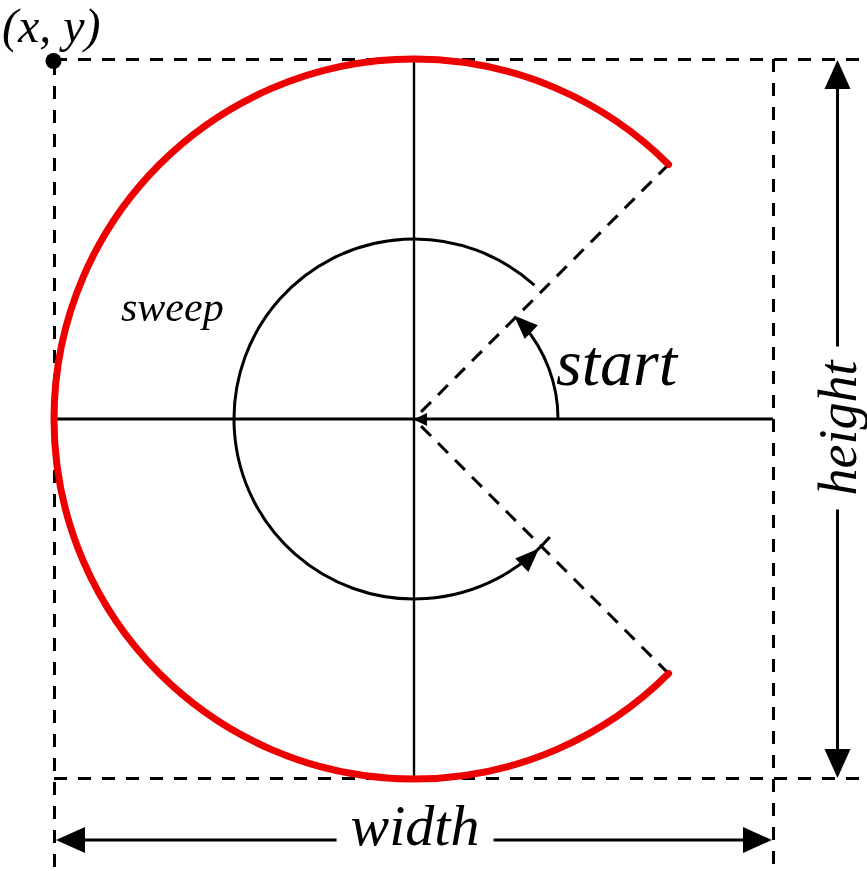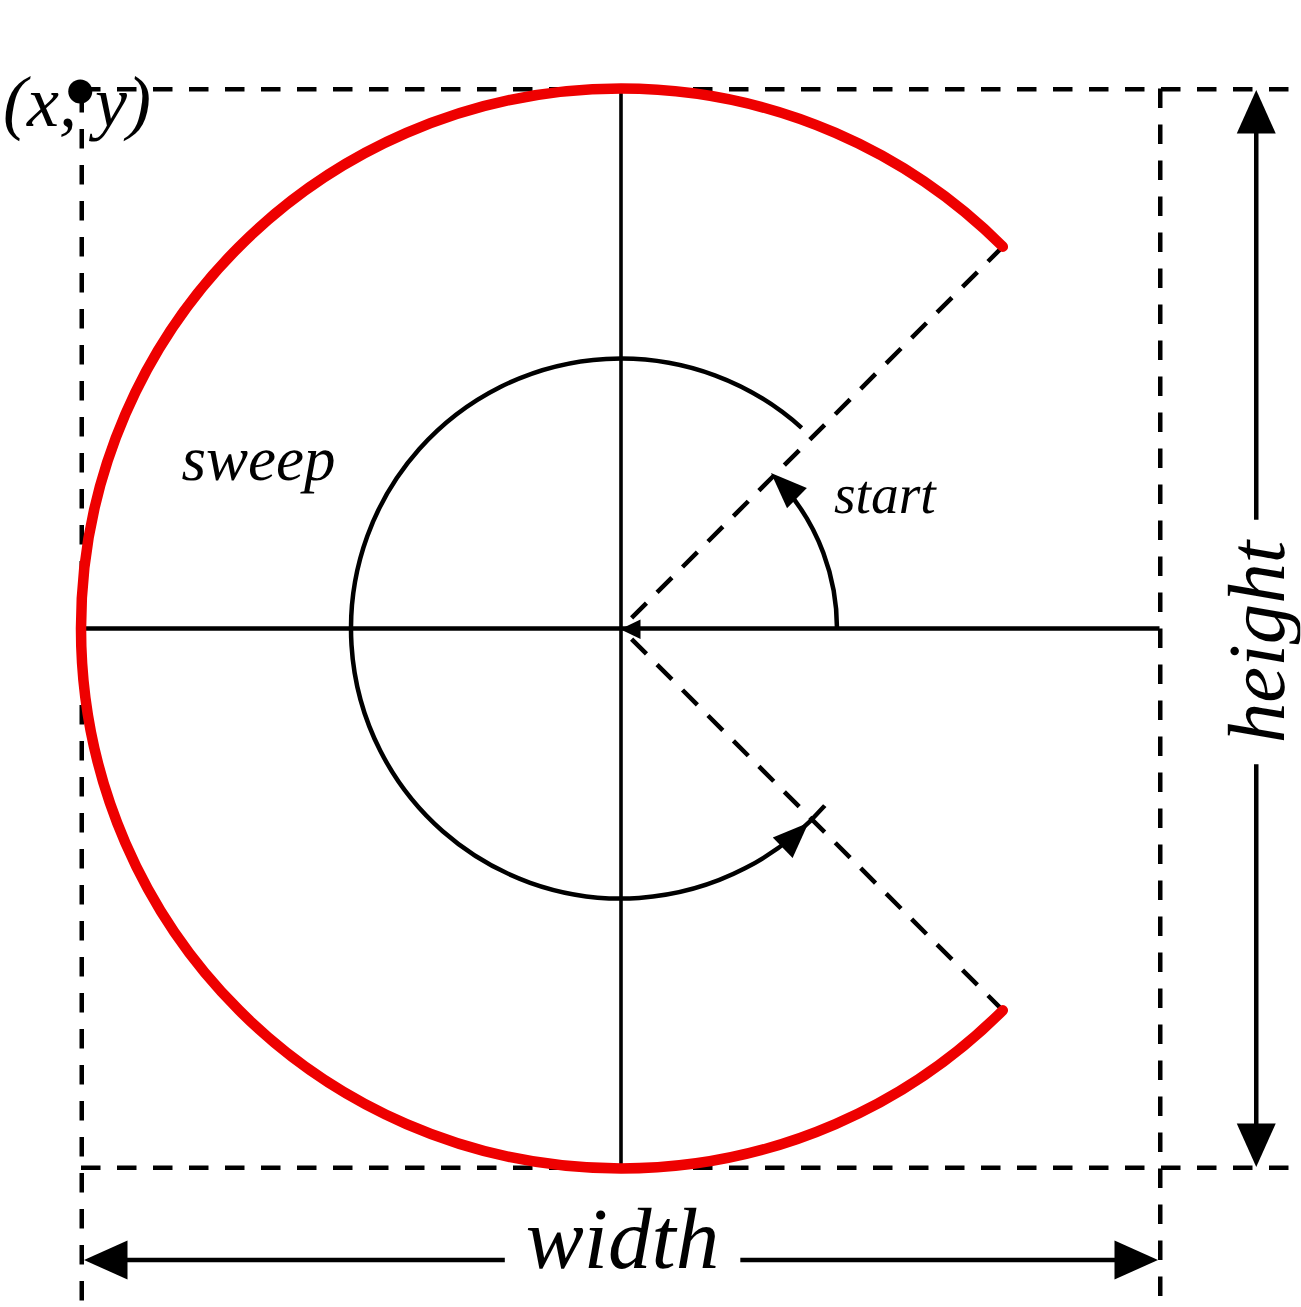--- a/index.html
+++ b/index.html
@@ -21,23 +21,23 @@
     top: 0;
   }
   .lbl {
     position: absolute;
     font-style: italic;
     color: #000000;
     line-height: 1;
     white-space: nowrap;
     user-select: none;
   }
-  .lbl-origin { left: 2px;  top: 2px;  font-size: 48px; margin-top: 43px; }
+  .lbl-origin { left: 2px;  top: 2px;  font-size: 48px; }
   .lbl-sweep  { left: 121px; top: 286px; font-size: 42px; }
-  .lbl-start  { left: 556px; top: 312px; font-size: 37px; }
+  .lbl-start  { left: 556px; top: 330px; font-size: 66px; }
   .lbl-width  {
     left: 415px; top: 797px; font-size: 58px;
     transform: translateX(-50%);
     background: #ffffff;
     padding: 0 14px;
   }
   .lbl-height {
     left: 838px; top: 428px; font-size: 54px;
     transform: translate(-50%, -50%) rotate(-90deg);
     background: #ffffff;

